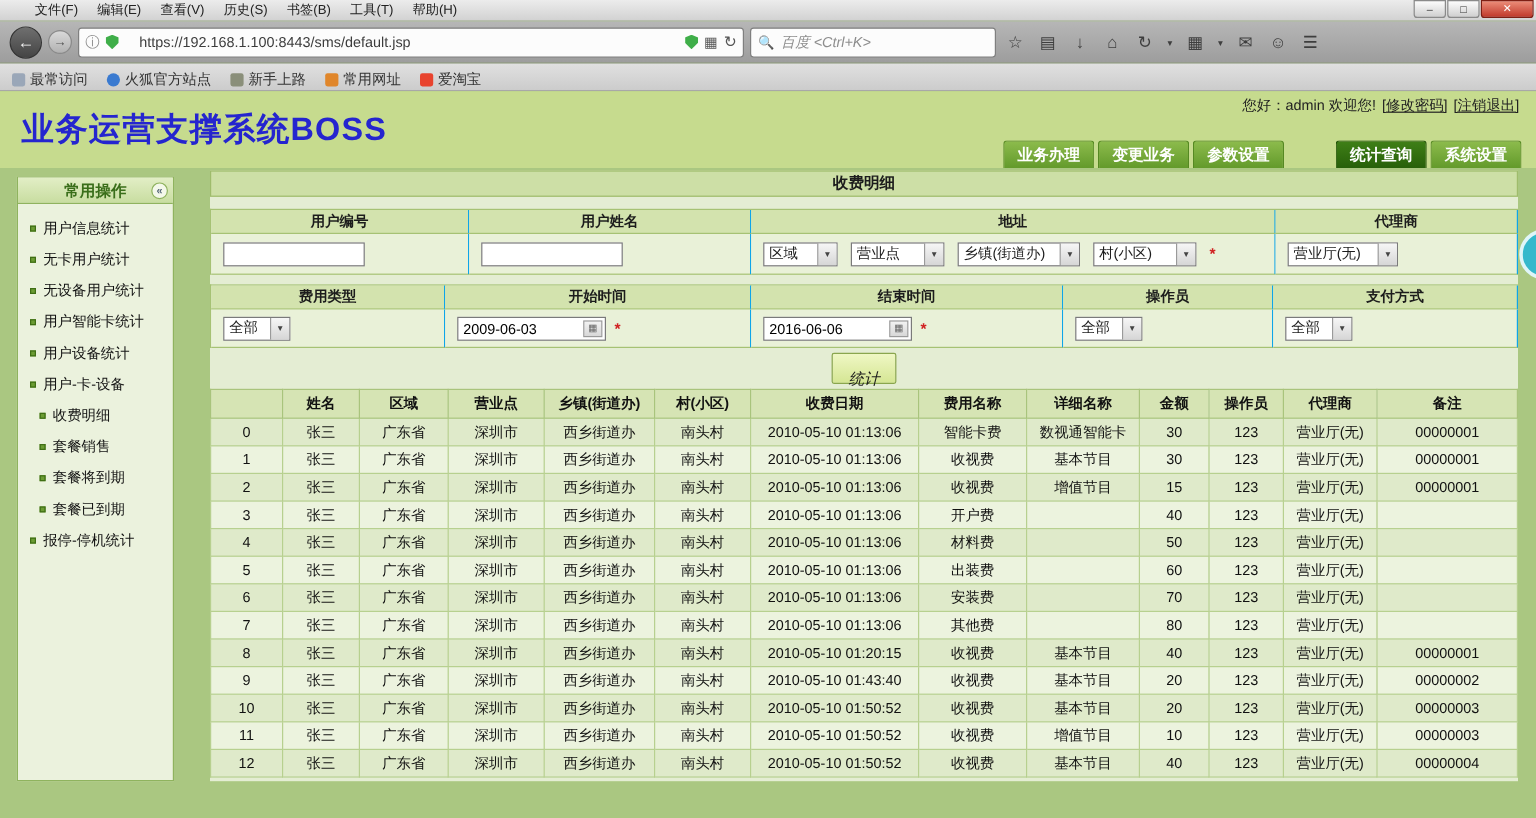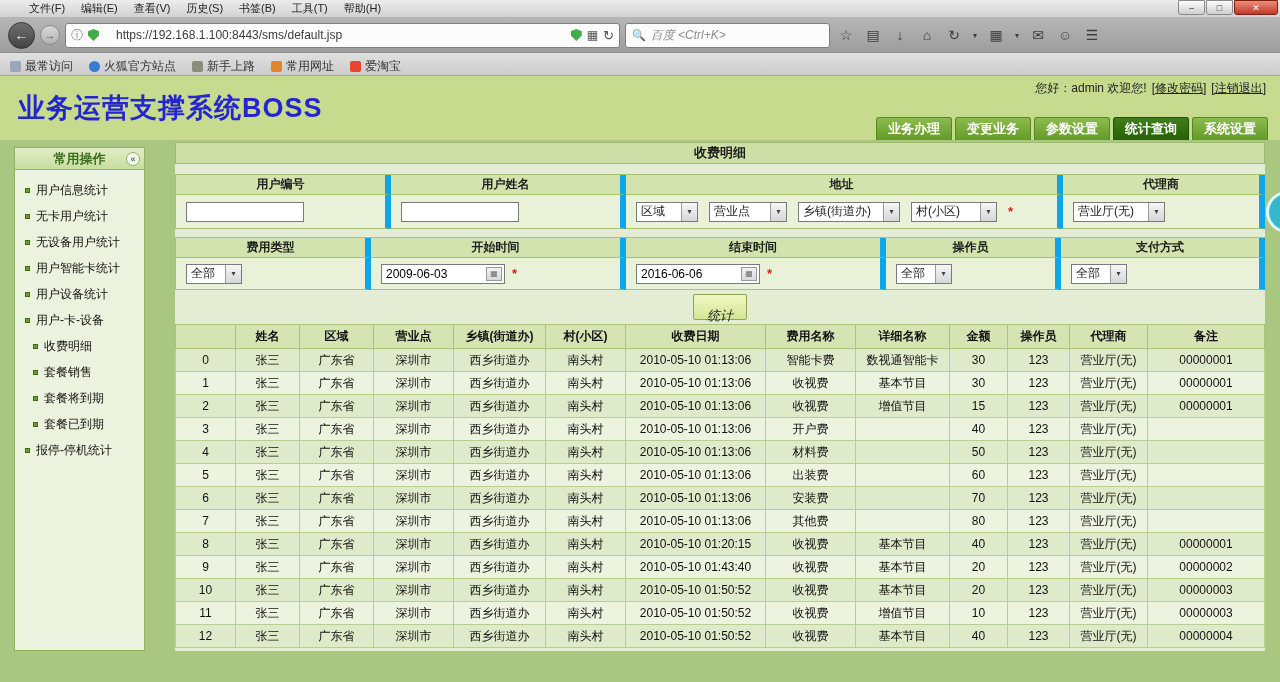--- a/index.html
+++ b/index.html
@@ -42,38 +42,38 @@
   .bm-icon { width:11px; height:11px; border-radius:2px; flex:0 0 auto; }
   .bm-0 { background:#9aa7b8; } .bm-1 { background:#3a7ad0; border-radius:50%; } .bm-2 { background:#8a8f7a; } .bm-3 { background:#e0862a; } .bm-4 { background:#e8432e; }
 
   
   .page-header { position:relative; height:64px; background:#c6db8e; }
   .page-title { position:absolute; left:18px; top:14px; font-size:27px; font-weight:bold; color:#2525cf; letter-spacing:1px; }
   .user-links { position:absolute; right:14px; top:4px; font-size:12px; color:#222; display:flex; gap:5px; }
   .user-link { color:#222; text-decoration:underline; }
   .nav-tabs { position:absolute; right:12px; bottom:0; display:flex; gap:3px; }
   .nav-tab { width:76px; height:23px; display:flex; align-items:center; justify-content:center; font-size:13px; font-weight:bold; color:#fff; background:linear-gradient(#8cbb4c,#639a2b); border-radius:3px 3px 0 0; border:1px solid #558922; border-bottom:none; }
-  .nav-tab.active { background:linear-gradient(#3f7f17,#27600a); border-color:#1f5207; }
+  .nav-tab.active { background:linear-gradient(#3f7f17,#27600a); border-color:#1f5207;margin-left:40px; }
 
   .content { position:relative; height:511px; background:#aac781; }
   .sidebar { position:absolute; left:14px; top:7px; width:131px; bottom:0; background:#ebf2dd; border:1px solid #8fb35e; }
   .sidebar-header { height:22px; background:linear-gradient(#e2eec6,#c8dda0); border-bottom:1px solid #8fb35e; display:flex; align-items:center; justify-content:center; position:relative; font-size:13px; font-weight:bold; color:#3a6e1a; }
   .collapse-btn { position:absolute; right:4px; top:4px; width:14px; height:14px; border-radius:50%; background:#f4f8ea; border:1px solid #8fb35e; color:#567; font-size:9px; display:flex; align-items:center; justify-content:center; }
   .sidebar-list { list-style:none; padding:12px 0 0 10px; }
   .sidebar-item { display:flex; align-items:center; gap:6px; font-size:12px; color:#111; margin-bottom:9px; white-space:nowrap; }
   .sidebar-item.indent { margin-left:8px; }
   .bullet-icon { width:5px; height:5px; background:#6b9c33; border:1px solid #3f6e14; flex:0 0 auto; }
 
   .main { position:absolute; left:175px; right:15px; top:2px; bottom:0; background:#e4edd3; }
   .main-title { height:22px; line-height:20px; background:#cddfa6; border:1px solid #9fbc6c; text-align:center; font-size:13px; font-weight:bold; color:#1c1c1c; }
 
   .filter-grid { display:grid; margin-top:10px; border-left:1px solid #a6c274; border-top:1px solid #a6c274; }
   .fg1 { grid-template-columns:215px 235px 437px 1fr; grid-template-rows:20px 34px; }
   .fg2 { grid-template-columns:195px 255px 260px 175px 1fr; grid-template-rows:20px 32px; margin-top:8px; }
-  .fcell { border-right:6px solid #0ea5e9; border-bottom:1px solid #a6c274; }
+  .fcell { border-right:1px solid #0ea5e9; border-bottom:1px solid #a6c274; }
   .fhead { background:#d3e3ae; display:flex; align-items:center; justify-content:center; font-size:12px; font-weight:bold; color:#1c1c1c; }
   .fbody { background:#e9f1d8; display:flex; align-items:center; padding-left:10px; gap:7px; font-size:12px; }
   .text-input { width:118px; height:20px; border:1px solid #7a7a7a; background:#fff; font-size:12px; padding:0 3px; }
   .select { display:inline-flex; align-items:center; height:20px; background:#fff; border:1px solid #7a7a7a; font-size:12px; color:#1c1c1c; }
   .select-label { padding:0 4px; flex:1; white-space:nowrap; overflow:hidden; }
   .select-arrow { width:16px; height:100%; border-left:1px solid #9a9a9a; background:linear-gradient(#f6f6f6,#d6d6d6); display:flex; align-items:center; justify-content:center; font-size:8px; color:#444; }
   .sel-region{width:62px;} .sel-office{width:78px;} .sel-town{width:102px;} .sel-village{width:86px;} .sel-agent{width:92px;} .sel-small{width:56px;}
   .date-box { display:inline-flex; align-items:center; width:124px; height:20px; background:#fff; border:1px solid #7a7a7a; font-size:12px; }
   .date-text { flex:1; padding:0 4px; }
   .cal-icon { width:16px; height:14px; margin-right:2px; border:1px solid #9a9a9a; background:linear-gradient(#f2f2f2,#d8d8d8); font-size:8px; color:#666; display:flex; align-items:center; justify-content:center; }

